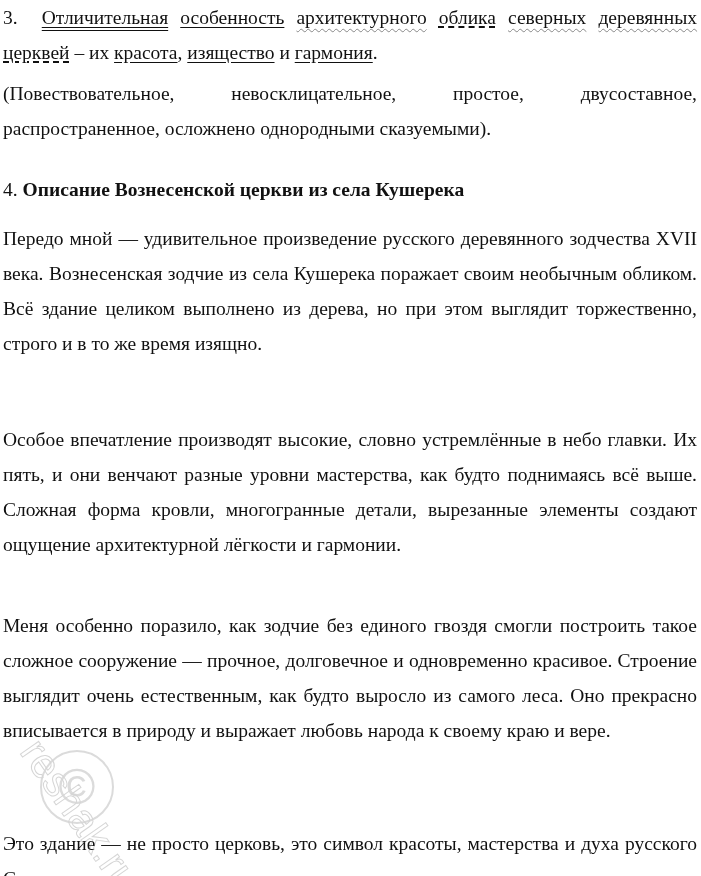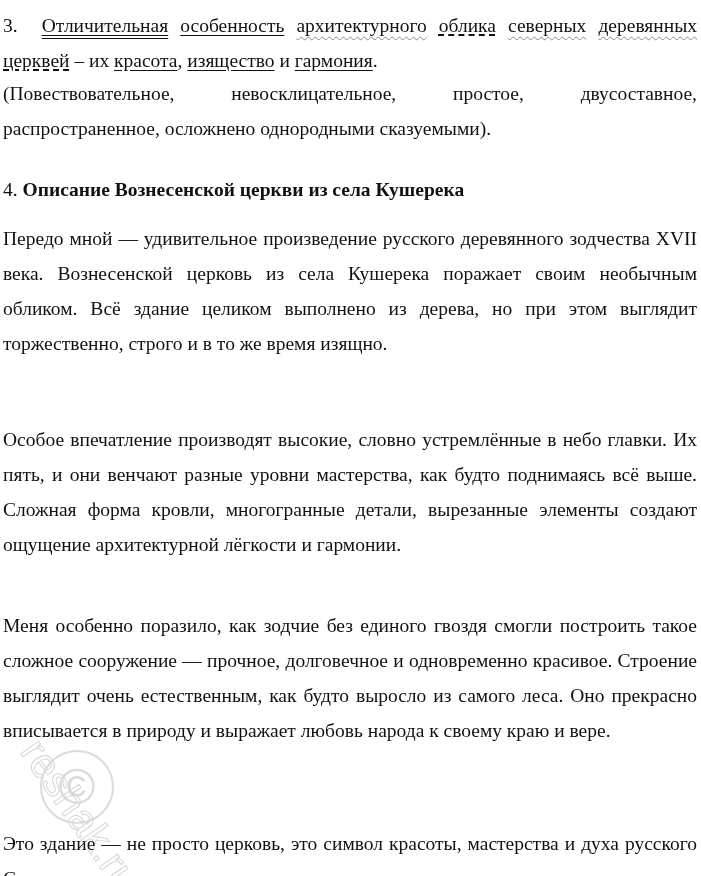--- a/index.html
+++ b/index.html
@@ -3,21 +3,21 @@
 <meta charset="utf-8">
 <style>
   html, body { margin: 0; padding: 0; background: #ffffff; }
   body {
     width: 701px; height: 876px; overflow: hidden; position: relative;
     font-family: "Liberation Serif", "DejaVu Serif", serif;
     color: #111; font-size: 19.5px;
   }
   .page { position: absolute; left: 3px; top: 0; width: 694px; }
   p { margin: 0; text-align: justify; line-height: 35px; }
-  .p1 { position: absolute; top: 8px; }
+  .p1 { position: absolute; top: 0; }
   .p2 { position: absolute; top: 76px; }
   .p3 { position: absolute; top: 172px; }
   .p4 { position: absolute; top: 221px; }
   .p5 { position: absolute; top: 422px; }
   .p6 { position: absolute; top: 608px; }
   .p7 { position: absolute; top: 806px; margin-top: 20px; }
   .subj { text-decoration: underline; text-underline-offset: 3px; }
   .pred { text-decoration: underline double; text-underline-offset: 3px; }
   .attr { text-decoration: underline wavy #888; text-underline-offset: 4px; text-decoration-thickness: 1px; }
   .obj { text-decoration: underline dashed; text-underline-offset: 3px; }
@@ -59,21 +59,21 @@
     <span class="subj">гармония</span><span>.</span>
   </p>
 
   <p class="p2">(Повествовательное, невосклицательное, простое, двусоставное, распространенное, осложнено однородными сказуемыми).</p>
 
   <p class="p3">
     <span>4.</span>
     <span class="bold">Описание Вознесенской церкви из села Кушерека</span>
   </p>
 
-  <p class="p4">Передо мной — удивительное произведение русского деревянного зодчества XVII века. Вознесенской церковь из села Кушерека поражает своим необычным обликом. Всё здание целиком выполнено из дерева, но при этом выглядит торжественно, строго и в то же время изящно.</p>
+  <p class="p4">Передо мной — удивительное произведение русского деревянного зодчества XVII века. Вознесенская зодчие из села Кушерека поражает своим необычным обликом. Всё здание целиком выполнено из дерева, но при этом выглядит торжественно, строго и в то же время изящно.</p>
   <p class="p5">Особое впечатление производят высокие, словно устремлённые в небо главки. Их пять, и они венчают разные уровни мастерства, как будто поднимаясь всё выше. Сложная форма кровли, многогранные детали, вырезанные элементы создают ощущение архитектурной лёгкости и гармонии.</p>
   <p class="p6">Меня особенно поразило, как зодчие без единого гвоздя смогли построить такое сложное сооружение — прочное, долговечное и одновременно красивое. Строение выглядит очень естественным, как будто выросло из самого леса. Оно прекрасно вписывается в природу и выражает любовь народа к своему краю и вере.</p>
   <p class="p7">Это здание — не просто церковь, это символ красоты, мастерства и духа русского Севера.</p>
 </div>
 
 <div class="watermark">
   <div class="wm-circle">©</div>
   <div class="wm-text">reshak.ru</div>
 </div>
 

